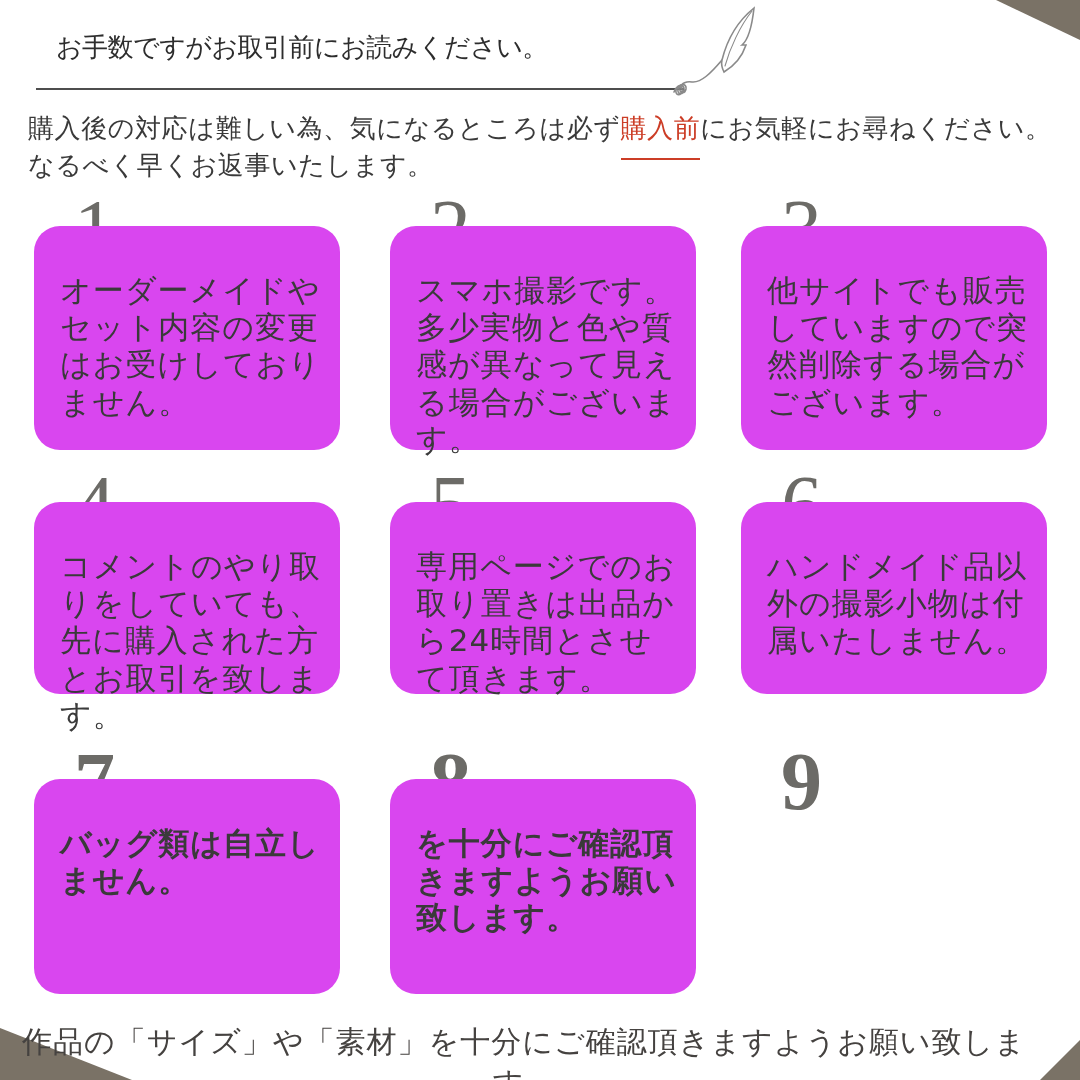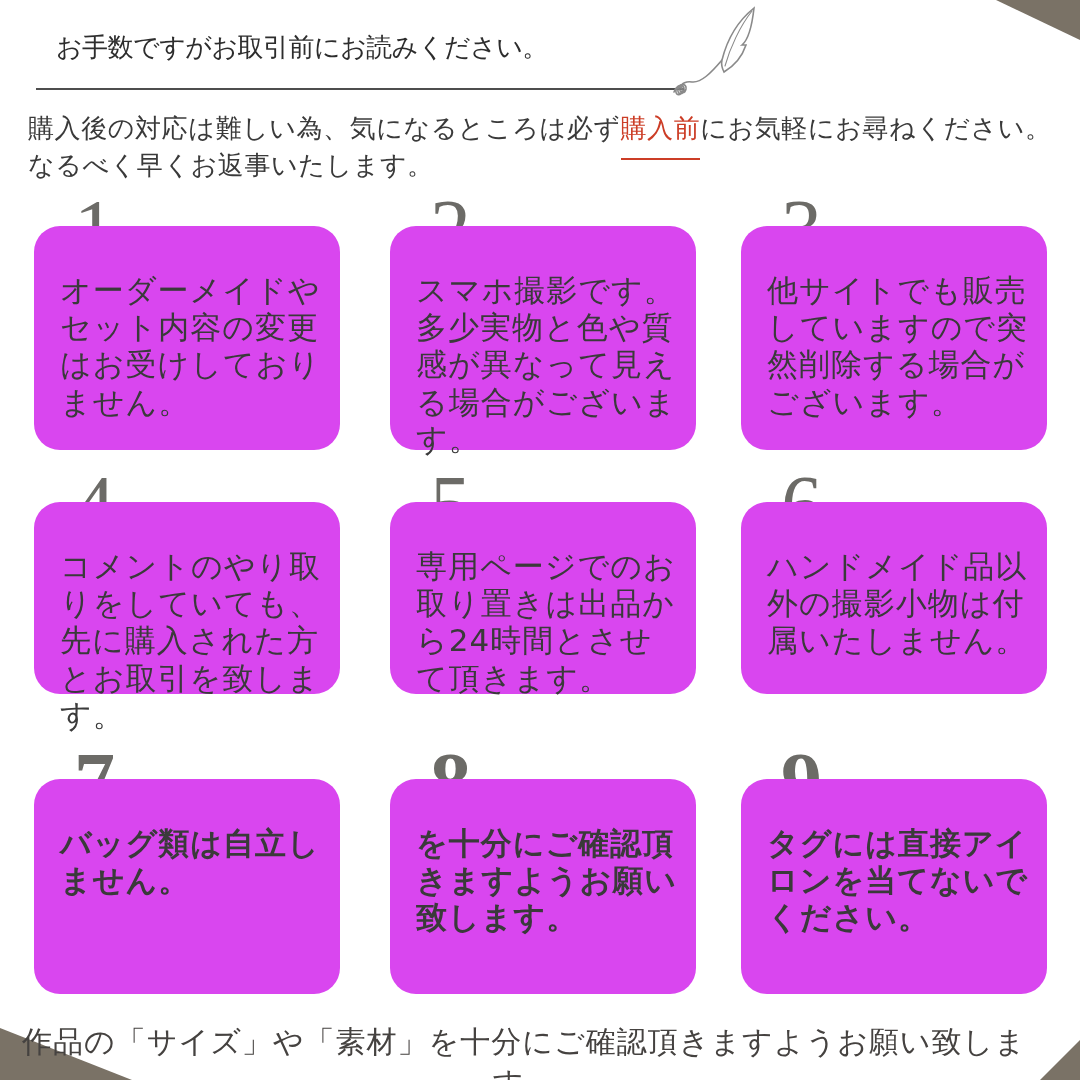--- a/index.html
+++ b/index.html
@@ -129,18 +129,15 @@
   </div>
 </div>
 <div class="cell r3 c2">
   <div class="num">8</div>
   <div class="card">
     <div class="card-text">を十分にご確認頂きますようお願い致します。</div>
   </div>
 </div>
 <div class="cell r3 c3">
   <div class="num">9</div>
-  <div class="card">
-    <div class="card-text">タグには直接アイロンを当てないでください。</div>
-  </div>
 </div>
 
 <div class="footer-note">作品の「サイズ」や「素材」を十分にご確認頂きますようお願い致します。</div>
 
 </body></html>

